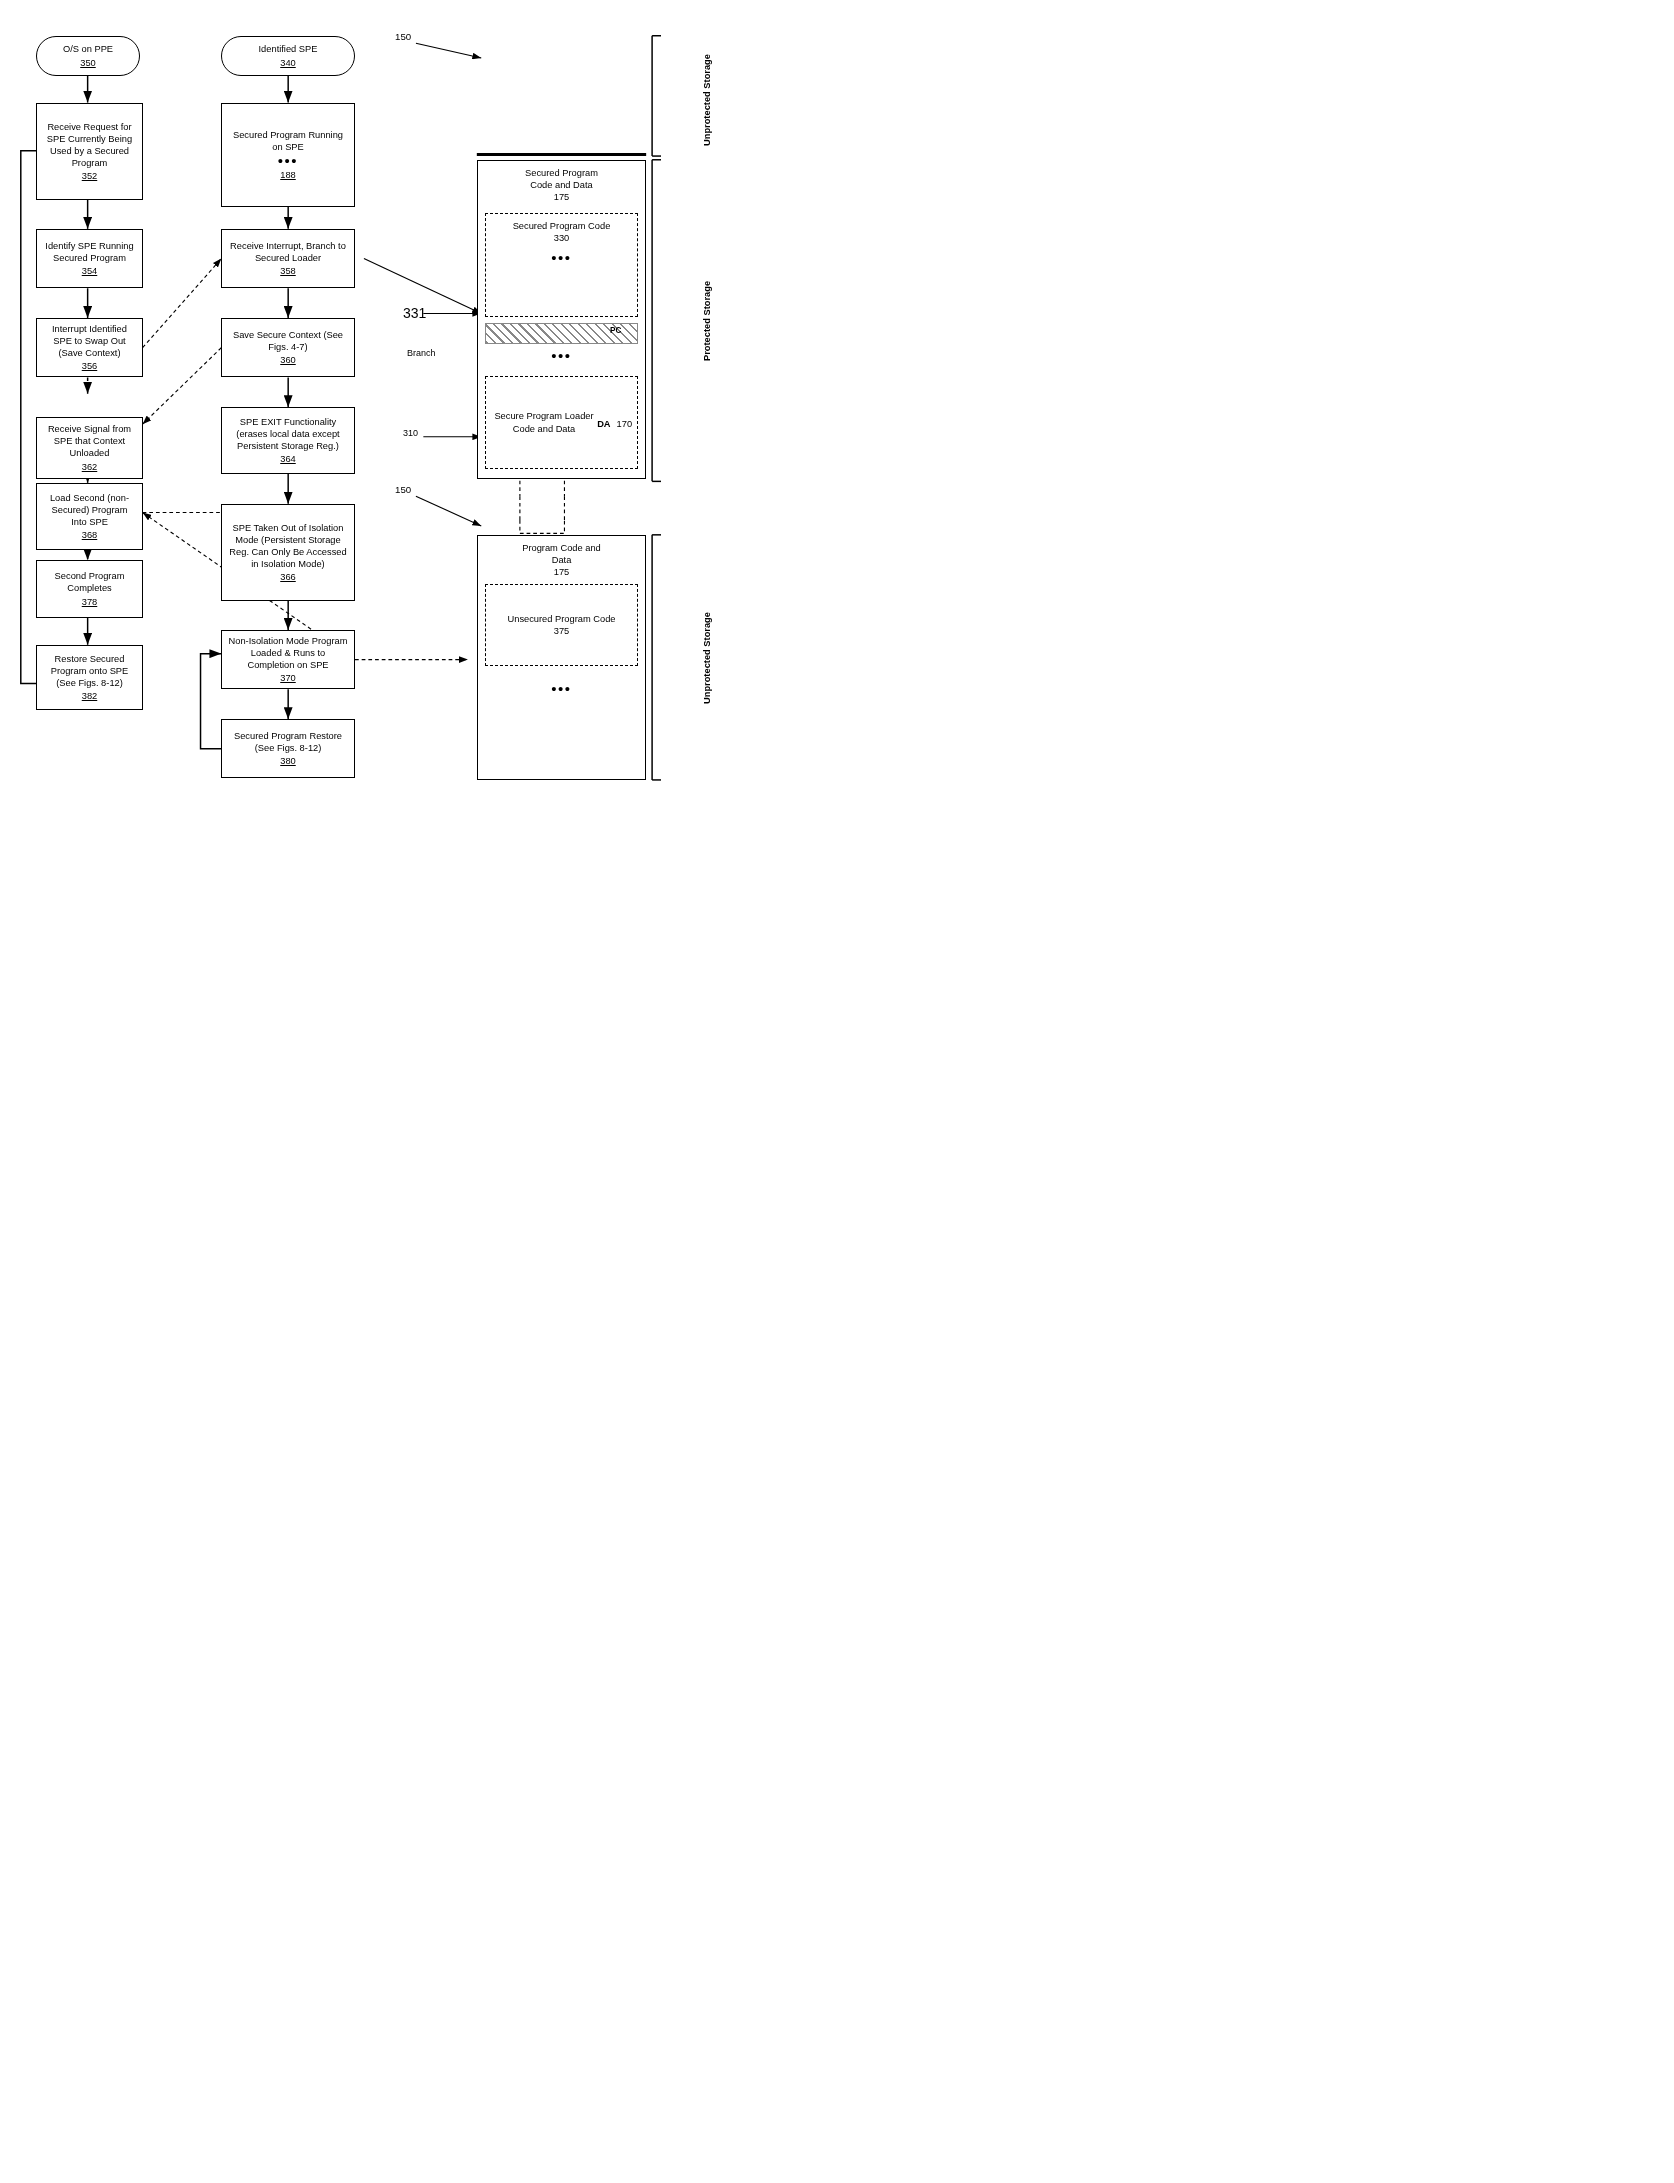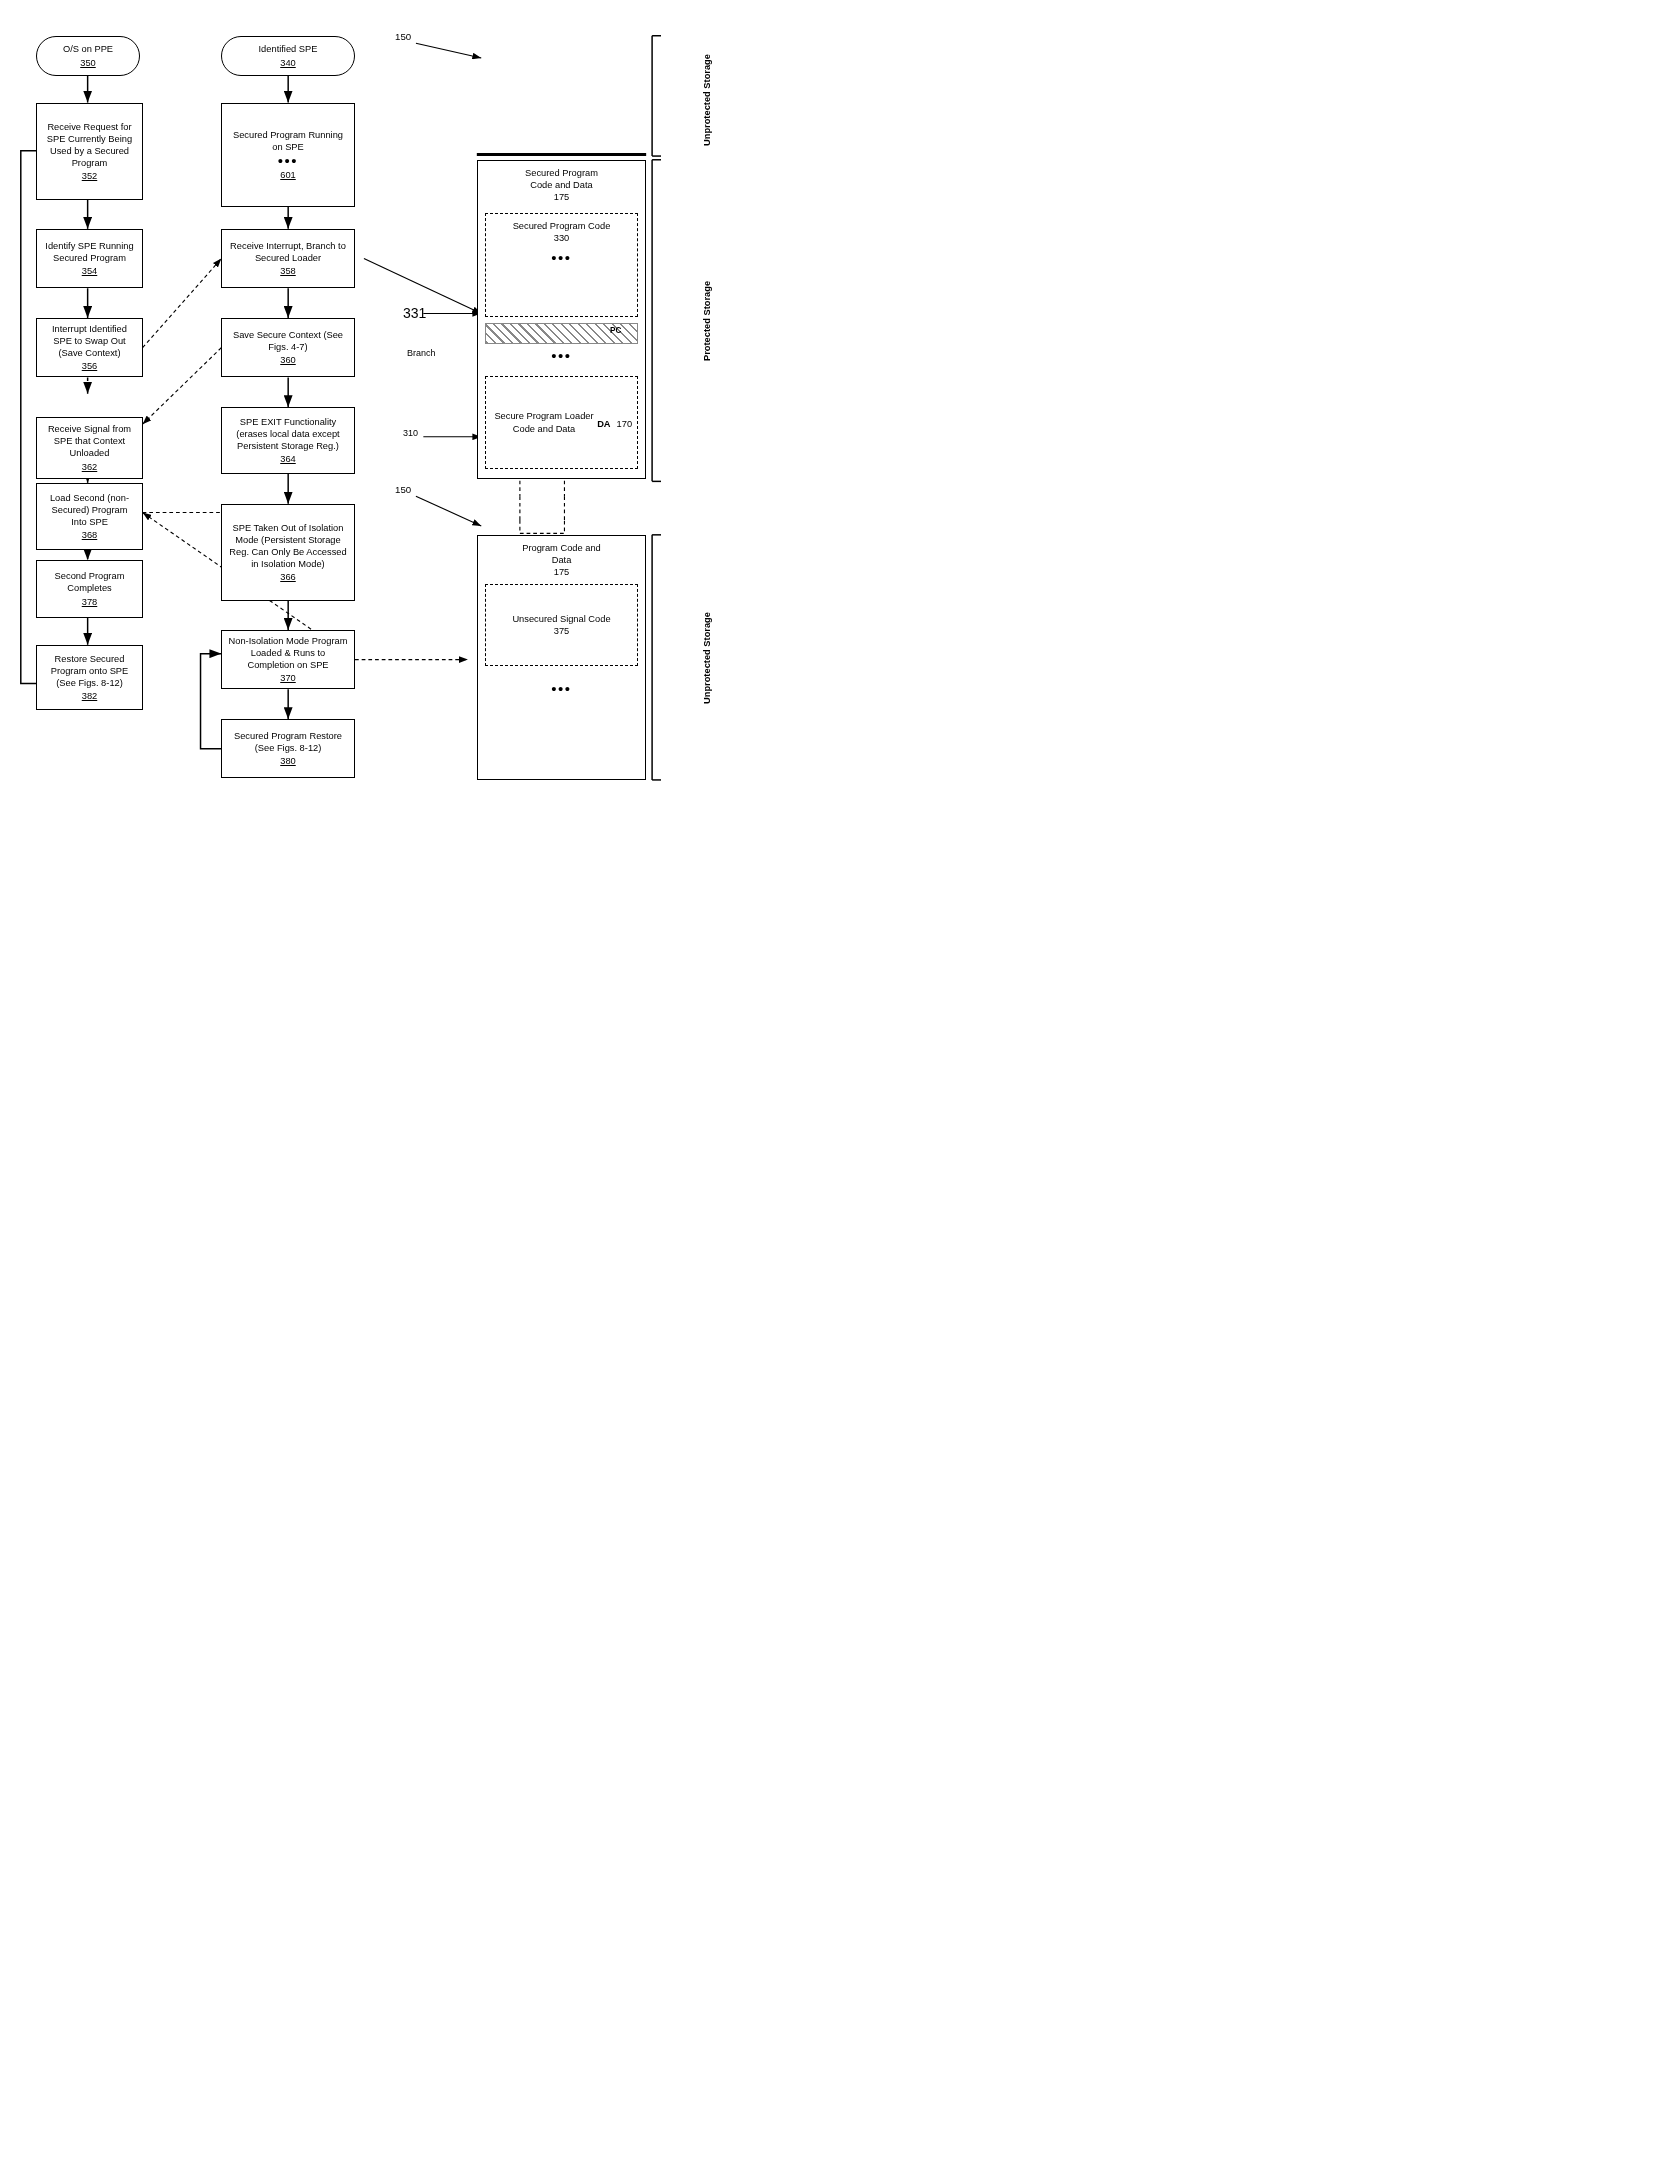--- a/index.html
+++ b/index.html
@@ -239,21 +239,21 @@
   </div>
 
   <div class="flow-box rounded-box" style="left:221px; top:36px; width:134px; height:40px;">
     <span>Identified SPE</span>
     <span class="ref">340</span>
   </div>
 
   <div class="flow-box" style="left:221px; top:103px; width:134px; height:104px;">
     <span>Secured Program Running on SPE</span>
     <span class="dots">•••</span>
-    <span class="ref">601</span>
+    <span class="ref">188</span>
   </div>
 
   <div class="flow-box" style="left:221px; top:229px; width:134px; height:59px;">
     <span>Receive Interrupt, Branch to Secured Loader</span>
     <span class="ref">358</span>
   </div>
 
   <div class="flow-box" style="left:221px; top:318px; width:134px; height:59px;">
     <span>Save Secure Context (See Figs. 4-7)</span>
     <span class="ref">360</span>
@@ -319,21 +319,21 @@
 
   <div style="position:absolute; left:403px; top:428px; font-size:9px;">310</div>
 
   <div class="storage-box" style="left:477px; top:535px; width:169px; height:245px;">
     <span style="position:absolute; top:6px; left:50%; transform:translateX(-50%); text-align:center;">
       <span>Program Code and Data</span><br>
       <span class="ref">175</span>
     </span>
 
     <div class="dashed-box" style="position:absolute; top:48px; left:7.4px; right:7.4px; height:82px; display:flex; flex-direction:column; align-items:center; justify-content:center; padding:4.5px;">
-      <span>Unsecured Signal Code</span>
+      <span>Unsecured Program Code</span>
       <span class="ref">375</span>
     </div>
 
     <div style="position:absolute; top:145px; left:50%; transform:translateX(-50%);">
       <span class="dots">•••</span>
     </div>
   </div>
 
   <div class="vert-label" style="right:1.5px; top:45px; height:110px;">Unprotected Storage</div>
 

